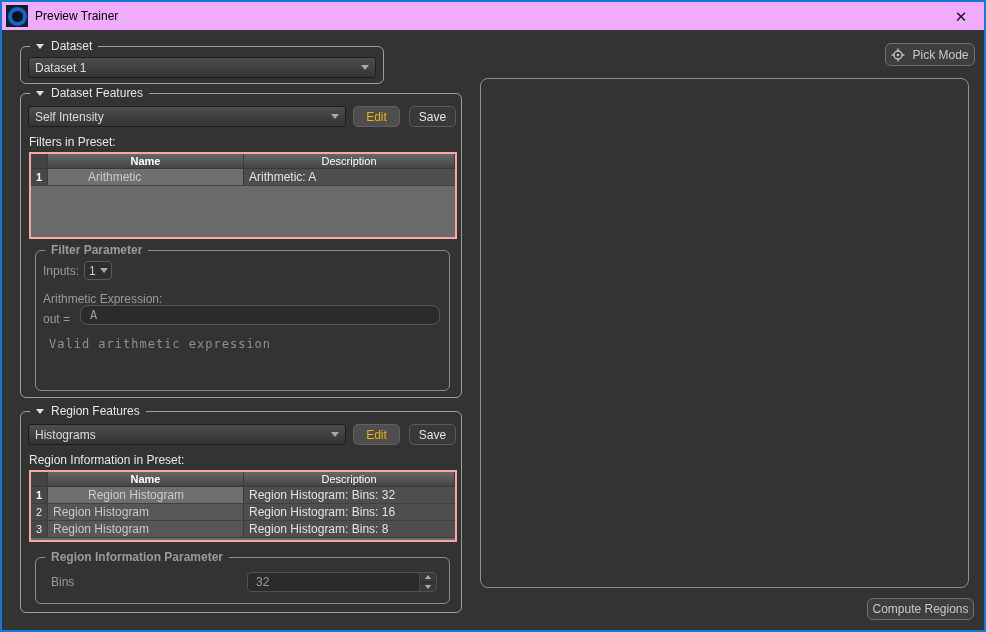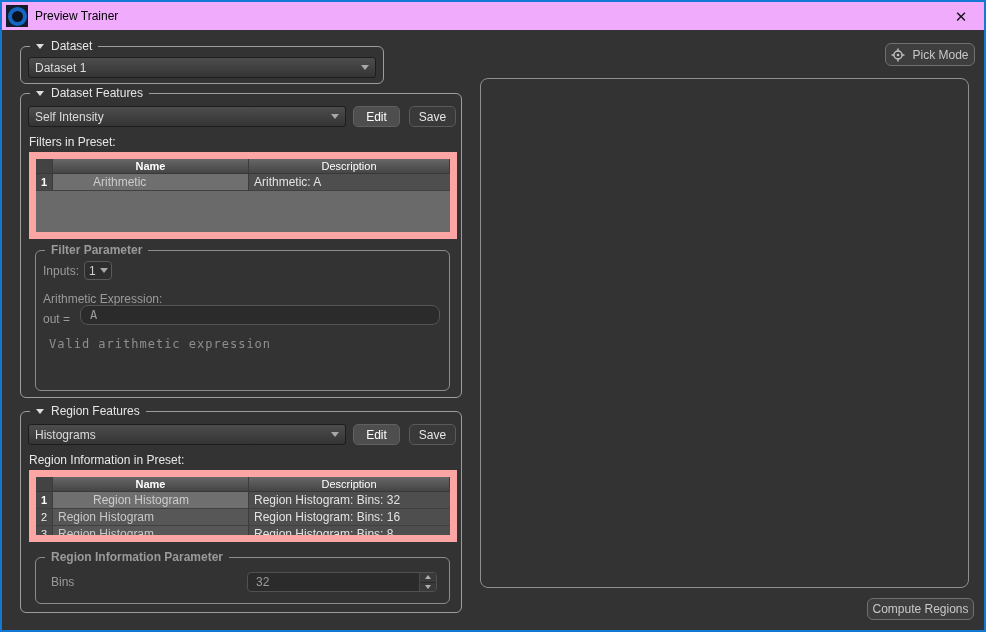--- a/index.html
+++ b/index.html
@@ -24,41 +24,41 @@
   .subgroup .legend{color:#9a9a9a;font-weight:bold;gap:0;}
   
   .combo{position:absolute;background:linear-gradient(#4d4d4d,#343434);border:1px solid #1d1d1d;
     border-radius:3px;color:#dcdcdc;font-size:12px;display:flex;align-items:center;
     padding:0 6px;box-sizing:border-box;}
   .combo-arrow{margin-left:auto;width:0;height:0;border-left:4px solid transparent;
     border-right:4px solid transparent;border-top:5px solid #a8a8a8;}
   .btn{position:absolute;background:#3e3e3e;border:1px solid #707070;border-radius:5px;
     color:#c8c8c8;font-size:12px;display:flex;align-items:center;justify-content:center;
     box-sizing:border-box;gap:7px;cursor:default;}
-  .btn.raised{background:#4e4e4e;border-color:#606060;color:#ffffff;}
+  .btn.raised{background:#4e4e4e;border-color:#606060;color:#eab308;}
   .btn.dim{background:#393939;border-color:#5a5a5a;color:#e5e5e5;}
   .lbl{position:absolute;font-size:12px;color:#e8e8e8;white-space:nowrap;}
   .lbl.gray{color:#9a9a9a;}
   .mono{font-family:"DejaVu Sans Mono",monospace;}
   .tinput{position:absolute;background:#2b2b2b;border:1px solid #555;border-radius:8px;
     color:#9c9c9c;font-size:12px;padding:0 9px;box-sizing:border-box;
     font-family:"DejaVu Sans Mono",monospace;outline:none;}
   .mini-combo{position:absolute;background:#2e2e2e;border:1px solid #5a5a5a;border-radius:4px;
     color:#cfcfcf;font-size:12px;display:flex;align-items:center;padding:0 4px;box-sizing:border-box;gap:4px;}
   .spin{position:absolute;background:#2b2b2b;border:1px solid #515151;border-radius:4px;
     display:flex;align-items:stretch;box-sizing:border-box;overflow:hidden;}
   .spin input{flex:1;background:transparent;border:none;outline:none;color:#9c9c9c;
     font-size:12px;padding:0 8px;font-family:"Liberation Sans",sans-serif;}
   .spin-btns{width:16px;display:flex;flex-direction:column;border-left:1px solid #4a4a4a;}
   .spin-btns .sb{flex:1;background:#3a3a3a;display:flex;align-items:center;justify-content:center;}
   .spin-btns .sb:first-child{border-bottom:1px solid #2a2a2a;}
   .tri-up-s{width:0;height:0;border-left:3px solid transparent;border-right:3px solid transparent;border-bottom:4px solid #b0b0b0;}
   .tri-dn-s{width:0;height:0;border-left:3px solid transparent;border-right:3px solid transparent;border-top:4px solid #b0b0b0;}
   
-  .tbl{position:absolute;border:7px solid #fca5a5;background:#6a6a6a;display:flex;
+  .tbl{position:absolute;border:2px solid #fca5a5;background:#6a6a6a;display:flex;
     flex-direction:column;box-sizing:border-box;overflow:hidden;}
   .trow{display:grid;grid-template-columns:17px 196px 1fr;height:17px;flex:0 0 auto;}
   .trow.thead{height:15px;}
   .corner{background:#434343;border-right:1px solid #3c3c3c;border-bottom:1px solid #383838;}
   .thead-cell{background:linear-gradient(#676767,#454545);color:#fff;font-size:11px;
     display:flex;align-items:center;justify-content:center;
     border-right:1px solid #3c3c3c;border-bottom:1px solid #383838;}
   .thead-cell.b{font-weight:bold;}
   .gutter{background:#484848;color:#ececec;font-size:11px;display:flex;align-items:center;
     justify-content:center;border-right:1px solid #3c3c3c;border-bottom:1px solid #404040;}

